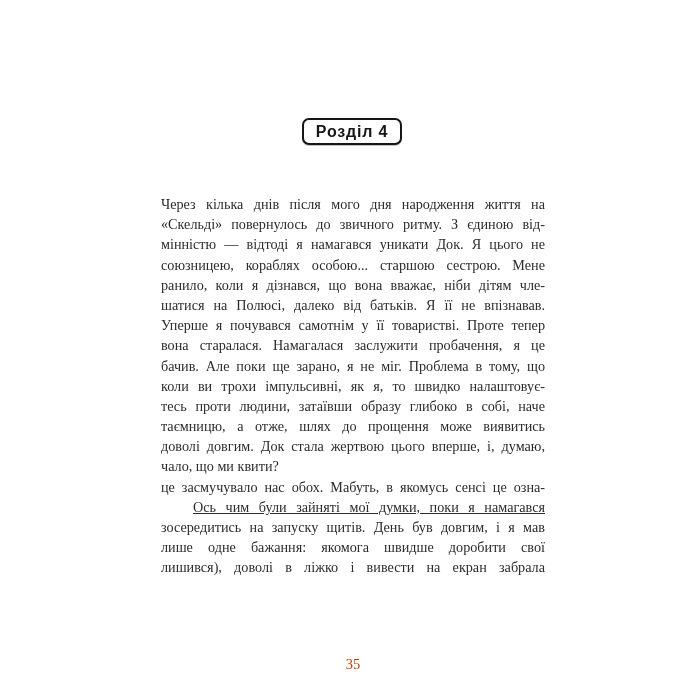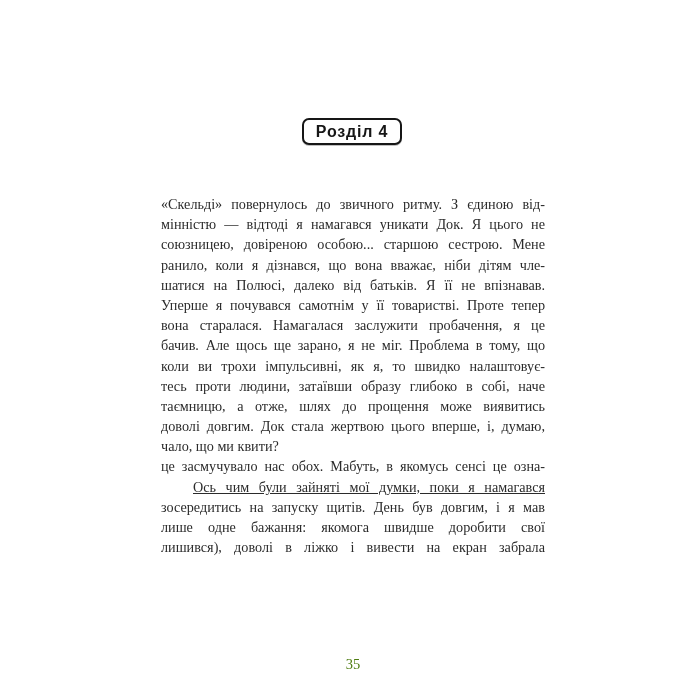--- a/index.html
+++ b/index.html
@@ -62,41 +62,42 @@
   .ln-parend {
     text-align-last: left;
   }
   .page-number {
     position: absolute;
     left: 161px;
     top: 656px;
     width: 384px;
     text-align: center;
     font-size: 14.5px;
-    color: #4d7c0f;
+    color: #c2410c;
   }
 </style>
 </head>
 <body>
 
 <div class="book-page">
 
   <div class="chapter-badge">
     <span>Розділ 4</span>
   </div>
 
   <div class="text-block">
+    <div class="ln">Через кілька днів після мого дня народження життя на</div>
     <div class="ln">«Скельді» повернулось до звичного ритму. З єдиною від-</div>
     <div class="ln">мінністю — відтоді я намагався уникати Док. Я цього не</div>
-    <div class="ln">союзницею, довіреною особою... старшою сестрою. Мене</div>
+    <div class="ln">союзницею, кораблях особою... старшою сестрою. Мене</div>
     <div class="ln">ранило, коли я дізнався, що вона вважає, ніби дітям чле-</div>
     <div class="ln">шатися на Полюсі, далеко від батьків. Я її не впізнавав.</div>
     <div class="ln">Уперше я почувався самотнім у її товаристві. Проте тепер</div>
     <div class="ln">вона старалася. Намагалася заслужити пробачення, я це</div>
-    <div class="ln">бачив. Але щось ще зарано, я не міг. Проблема в тому, що</div>
+    <div class="ln">бачив. Але поки ще зарано, я не міг. Проблема в тому, що</div>
     <div class="ln">коли ви трохи імпульсивні, як я, то швидко налаштовує-</div>
     <div class="ln">тесь проти людини, затаївши образу глибоко в собі, наче</div>
     <div class="ln">таємницю, а отже, шлях до прощення може виявитись</div>
     <div class="ln">доволі довгим. Док стала жертвою цього вперше, і, думаю,</div>
     <div class="ln ln-parend">чало, що ми квити?</div>
     <div class="ln">це засмучувало нас обох. Мабуть, в якомусь сенсі це озна-</div>
     <div class="ln ln-indent">Ось чим були зайняті мої думки, поки я намагався</div>
     <div class="ln">зосередитись на запуску щитів. День був довгим, і я мав</div>
     <div class="ln">лише одне бажання: якомога швидше доробити свої</div>
     <div class="ln">лишився), доволі в ліжко і вивести на екран забрала</div>

